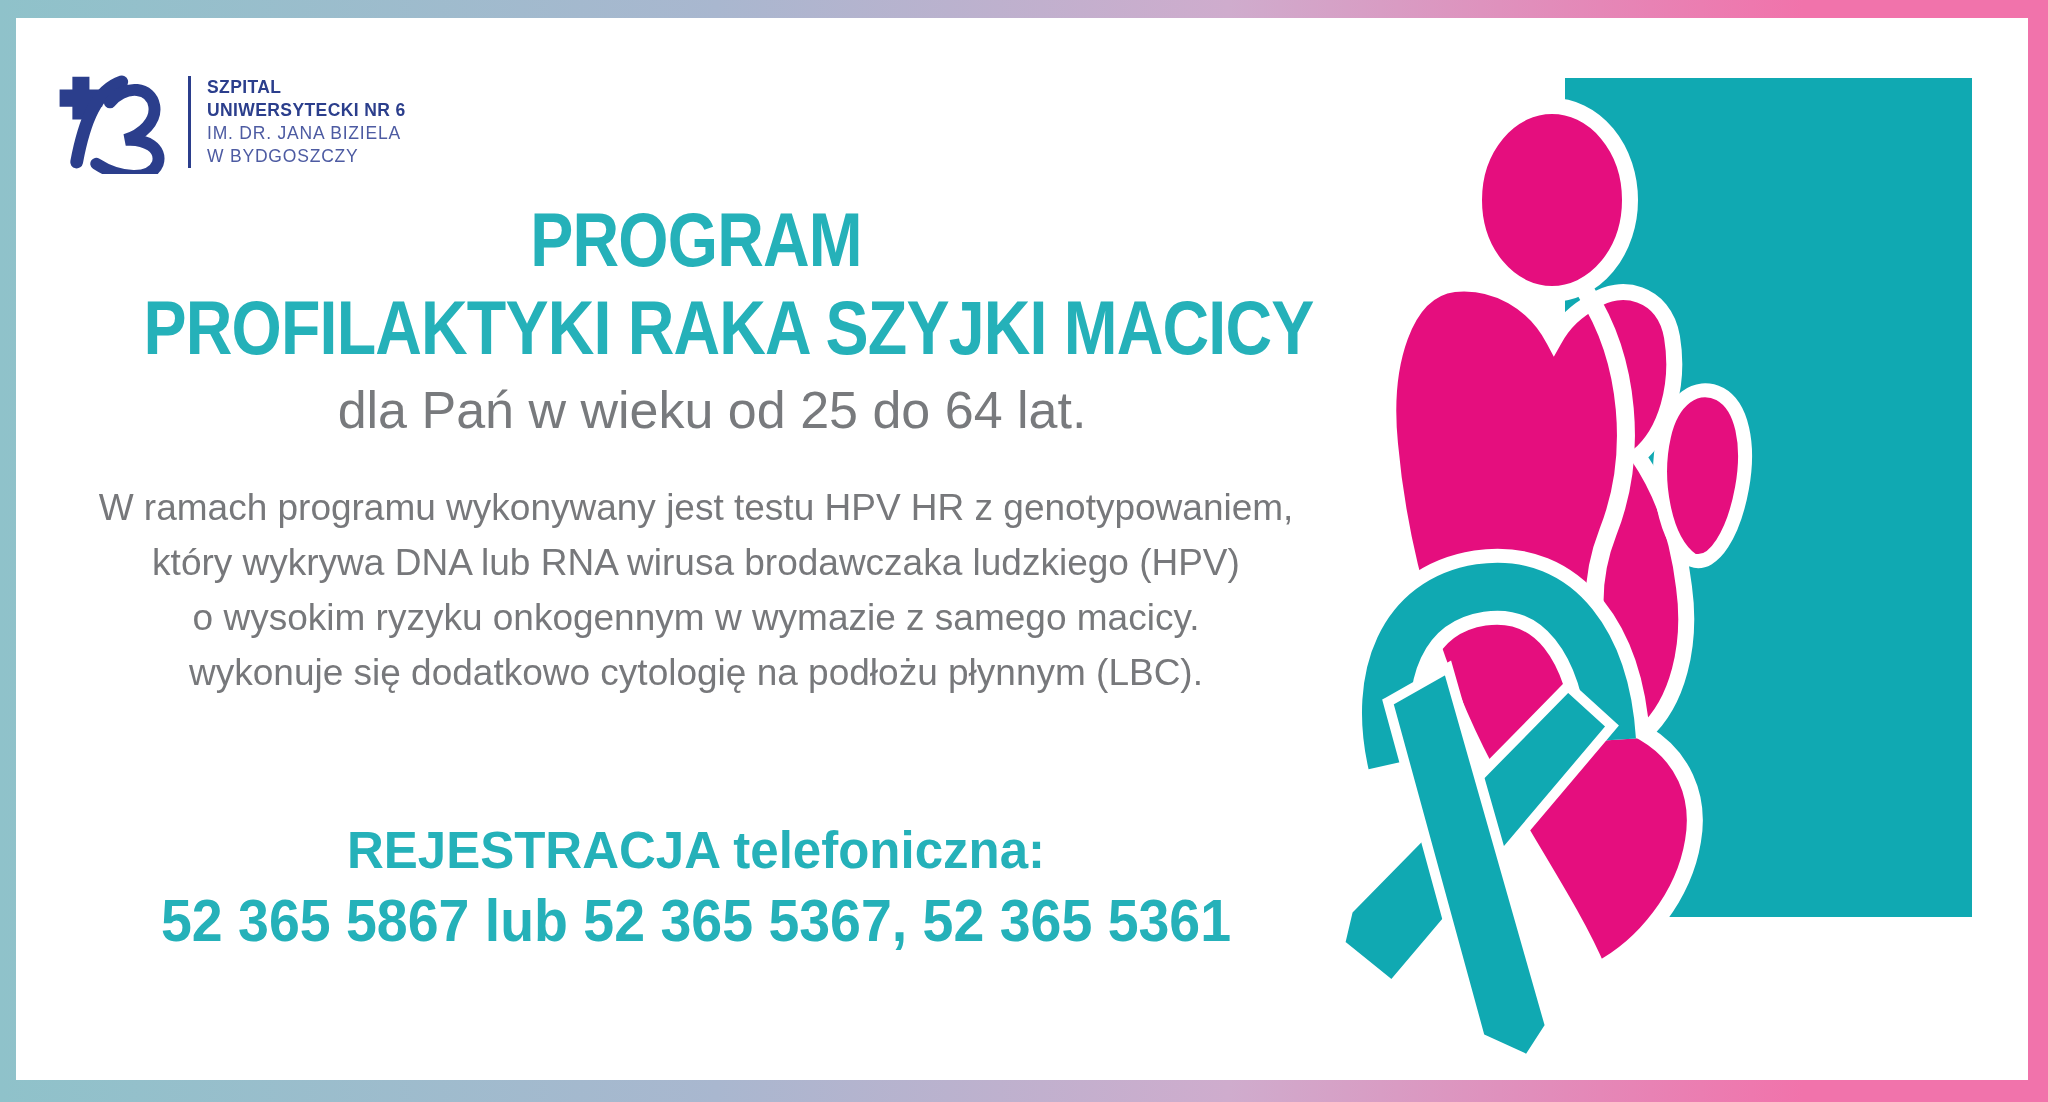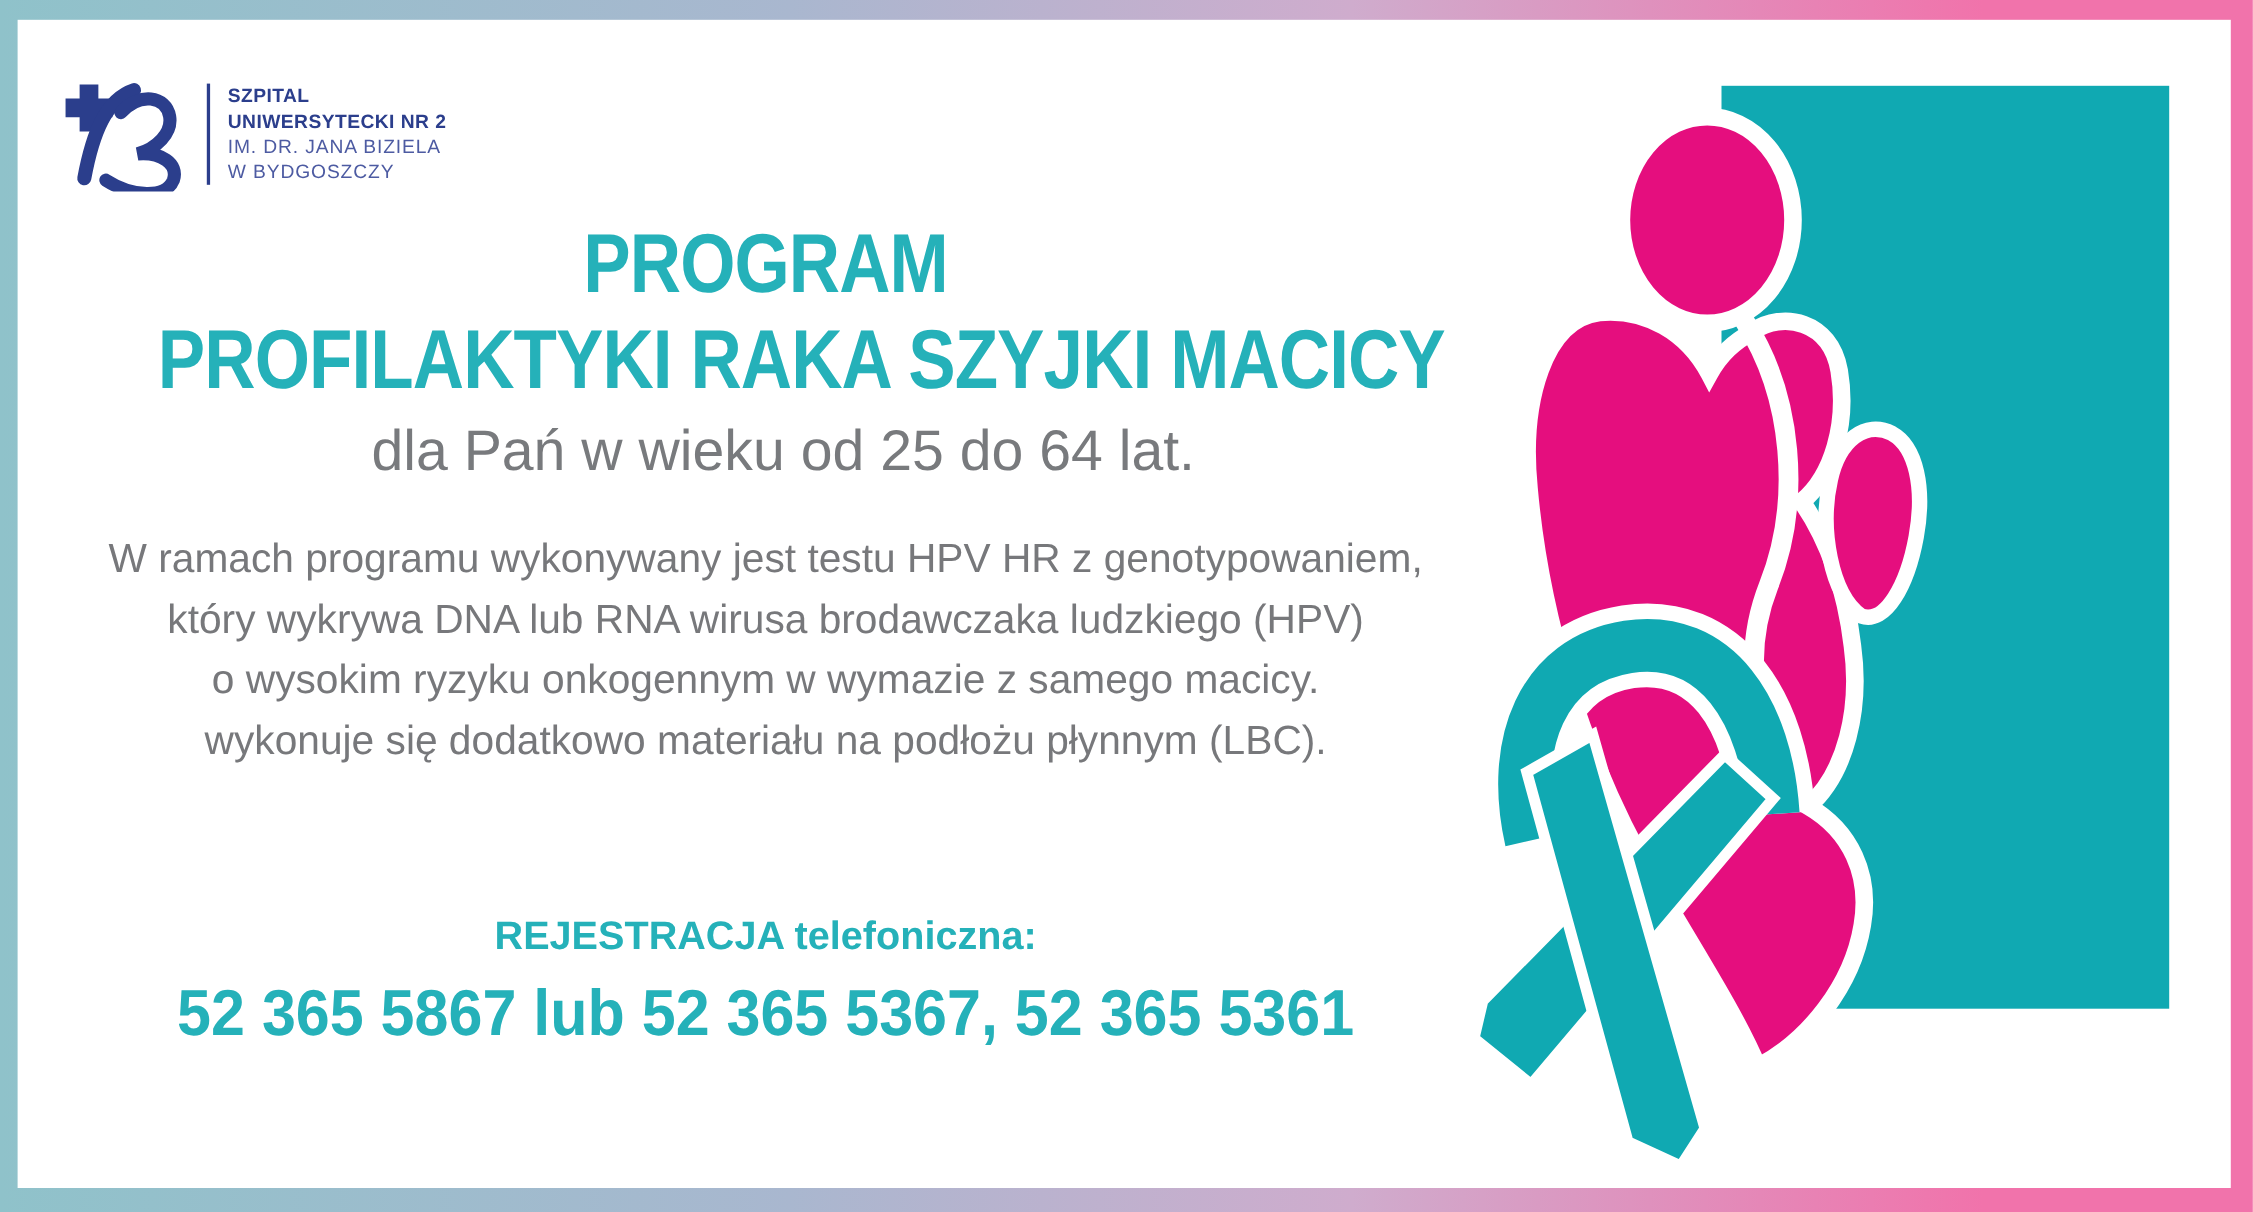--- a/index.html
+++ b/index.html
@@ -40,21 +40,21 @@
   .subtitle {
     position:absolute; top:362px; left:16px; width:100%;
     color:#787a7d; font-size:52px; line-height:60px; white-space:nowrap;
   }
   .body-text {
     position:absolute; top:462px; left:0; width:100%;
     color:#77787b; font-size:37px; line-height:55px; white-space:nowrap;
   }
   .reg-heading {
     position:absolute; top:802px; left:0; width:100%;
-    color:#25b1b9; font-weight:bold; font-size:36px; line-height:62px; white-space:nowrap;
+    color:#25b1b9; font-weight:bold; font-size:51px; line-height:62px; white-space:nowrap;
   }
   .reg-phones {
     position:absolute; top:870px; left:0; width:100%;
     color:#25b1b9; font-weight:bold; font-size:59px; line-height:66px;
     transform:scaleX(0.94); transform-origin:center top;
     white-space:nowrap;
   }
 
   
   .art { position:absolute; left:1314px; top:22px; width:710px; height:1040px; }
@@ -70,38 +70,38 @@
 
         <path d="M16,8 h20 v15 h15 v20 h-15 v15 h-20 v-15 H1 v-20 h15 Z" fill="#2b3e8c"></path>
 
         <path d="M74,14 C44,24 30,60 21,108" fill="none" stroke="#2b3e8c" stroke-width="15" stroke-linecap="round"></path>
 
         <path d="M60,38 C80,16 108,20 112,42 C115,60 98,76 78,82 C102,80 122,92 116,110 C108,130 72,128 44,110" fill="none" stroke="#2b3e8c" stroke-width="14" stroke-linecap="round"></path>
       </svg>
       <div class="logo-divider"></div>
       <div class="logo-text">
         <div class="logo-line bold">SZPITAL</div>
-        <div class="logo-line bold">UNIWERSYTECKI NR 2</div>
+        <div class="logo-line bold">UNIWERSYTECKI NR 6</div>
         <div class="logo-line light">IM. DR. JANA BIZIELA</div>
         <div class="logo-line light">W BYDGOSZCZY</div>
       </div>
     </div>
 
     <div class="text-col">
       <div class="title">
         <div>PROGRAM</div>
         <div>PROFILAKTYKI RAKA SZYJKI MACICY</div>
       </div>
       <div class="subtitle">dla Pań w wieku od 25 do 64 lat.</div>
 
       <div class="body-text">
         <div>W ramach programu wykonywany jest testu HPV HR z genotypowaniem,</div>
         <div>który wykrywa DNA lub RNA wirusa brodawczaka ludzkiego (HPV)</div>
         <div>o wysokim ryzyku onkogennym w wymazie z samego macicy.</div>
-        <div>wykonuje się dodatkowo materiału na podłożu płynnym (LBC).</div>
+        <div>wykonuje się dodatkowo cytologię na podłożu płynnym (LBC).</div>
       </div>
 
       <div class="reg-heading">REJESTRACJA telefoniczna:</div>
       <div class="reg-phones">52 365 5867 lub 52 365 5367, 52 365 5361</div>
     </div>
 
     <svg class="art" viewBox="0 0 710 1040">
 
       <rect x="235" y="38" width="407" height="839" fill="#10a9b2"></rect>
 

